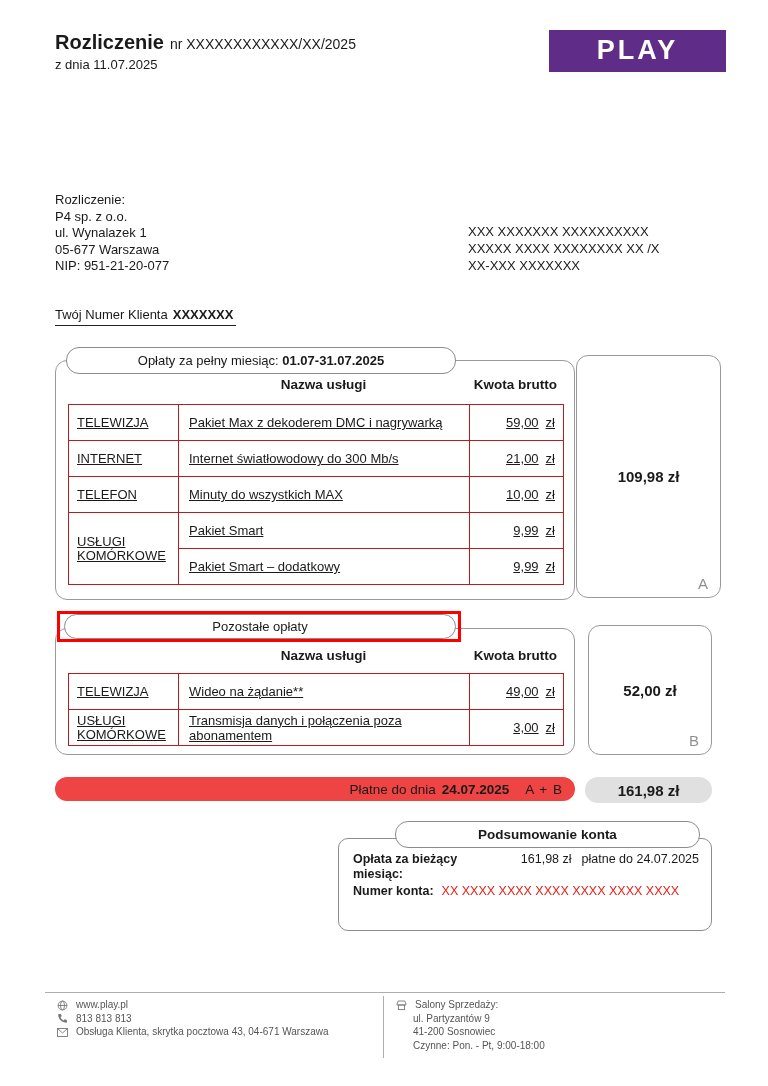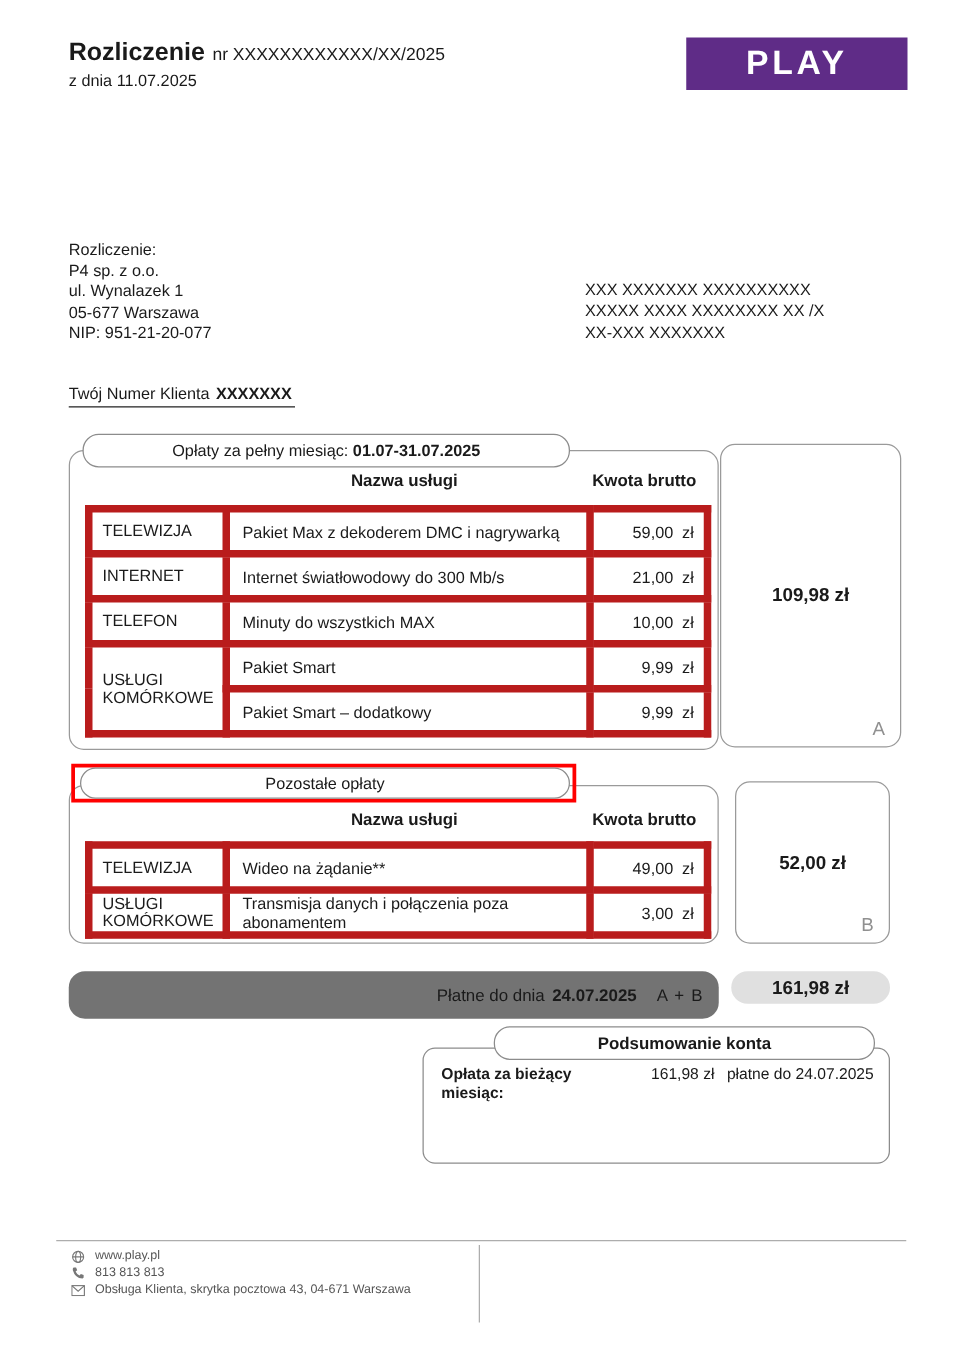--- a/index.html
+++ b/index.html
@@ -43,35 +43,35 @@
   .thead{left:12px;width:495px;display:flex;font-size:13.5px;font-weight:bold;}
   .thead-a{top:16px;}
   .thead-b{top:19px;}
   .th-spacer{width:110px;}
   .th-service{width:291px;text-align:center;}
   .th-amount{width:94px;text-align:right;padding-right:6px;}
 
   table.svc{border-collapse:collapse;table-layout:fixed;}
   .table-a{left:12px;top:43px;}
   .table-b{left:12px;top:44px;}
-  table.svc td{border:6px solid #b91c1c;height:36px;vertical-align:middle;font-size:13px;}
+  table.svc td{border:1px solid #b91c1c;height:36px;vertical-align:middle;font-size:13px;text-decoration:underline;}
   td.cat{width:110px;padding-left:8px;font-size:12.5px;line-height:14px;}
   td.svc-name{width:291px;padding-left:10px;}
   td.amt{width:94px;text-align:right;padding-right:8px;white-space:nowrap;}
   td.amt .cur{margin-left:7px;}
 
   .total-box{border:1px solid #9a9a9a;border-radius:12px;background:#fff;
              display:flex;align-items:center;justify-content:center;}
   .box-a{left:576px;top:355px;width:145px;height:243px;}
   .box-b{left:588px;top:625px;width:124px;height:130px;}
   .total-box .sum{font-size:15px;font-weight:bold;}
   .box-letter{position:absolute;right:12px;bottom:5px;font-size:15px;color:#909090;}
 
   
-  .pay-bar{left:55px;top:777px;width:520px;height:38px;background:#737373;border-radius:13px;
+  .pay-bar{left:55px;top:777px;width:520px;height:24px;background:#ef4444;border-radius:13px;
            display:flex;align-items:center;justify-content:flex-end;padding-right:12px;font-size:13.5px;}
   .pay-bar b{margin-left:6px;}
   .pay-formula{margin-left:16px;letter-spacing:1px;}
   .pay-total{left:585px;top:777px;width:127px;height:26px;background:#e0e0e0;border-radius:13px;
              display:flex;align-items:center;justify-content:center;font-size:15px;font-weight:bold;}
 
   
   .sum-panel{left:338px;top:838px;width:374px;height:93px;border:1px solid #8c8c8c;border-radius:10px;background:#fff;}
   .sum-pill{left:395px;top:821px;width:305px;height:27px;font-weight:bold;font-size:13.5px;}
   .sum-row1{position:absolute;left:14px;top:13px;width:348px;display:flex;font-size:12.5px;line-height:15px;}
@@ -214,20 +214,23 @@
   <div class="abs pill sum-pill">
     <span>Podsumowanie konta</span>
   </div>
   <div class="abs sum-panel">
     <div class="sum-row1">
       <span class="sum-label">Opłata za bieżący miesiąc:</span>
       <span class="sum-right">
         <span>161,98 zł</span><span>płatne do 24.07.2025</span>
       </span>
     </div>
+    <div class="sum-row2">
+      <b>Numer konta:</b><span class="acct-red">XX XXXX XXXX XXXX XXXX XXXX XXXX</span>
+    </div>
   </div>
 
   <div class="abs f-hr"></div>
   <div class="abs f-vline"></div>
 
   <div class="abs f-col f-left">
     <div class="f-row">
       <span class="f-icon">
         <svg width="11" height="11" viewBox="0 0 11 11">
             <circle cx="5.5" cy="5.5" r="4.4" fill="none" stroke="#777" stroke-width="0.9"></circle>
@@ -249,14 +252,28 @@
       <span class="f-icon">
         <svg width="11" height="9" viewBox="0 0 11 9">
             <rect x="0.5" y="0.5" width="10" height="8" fill="none" stroke="#777" stroke-width="0.9"></rect>
             <polyline points="0.5,0.5 5.5,5 10.5,0.5" fill="none" stroke="#777" stroke-width="0.9"></polyline>
           </svg>
       </span>
       <span>Obsługa Klienta, skrytka pocztowa 43, 04-671 Warszawa</span>
     </div>
   </div>
 
+  <div class="abs f-col f-right">
+    <div class="f-row">
+      <span class="f-icon">
+        <svg width="11" height="11" viewBox="0 0 11 11">
+            <path d="M1 4.2 L2.2 1 L8.8 1 L10 4.2 L10 5 L1 5 Z" fill="none" stroke="#777" stroke-width="0.9"></path>
+            <rect x="2.4" y="5" width="6.2" height="4.6" fill="none" stroke="#777" stroke-width="0.9"></rect>
+          </svg>
+      </span>
+      <span>Salony Sprzedaży:</span>
+    </div>
+    <div class="f-indent">ul. Partyzantów 9</div>
+    <div class="f-indent">41-200 Sosnowiec</div>
+    <div class="f-indent">Czynne: Pon. - Pt, 9:00-18:00</div>
+  </div>
 
 </div>
 
 </body></html>

